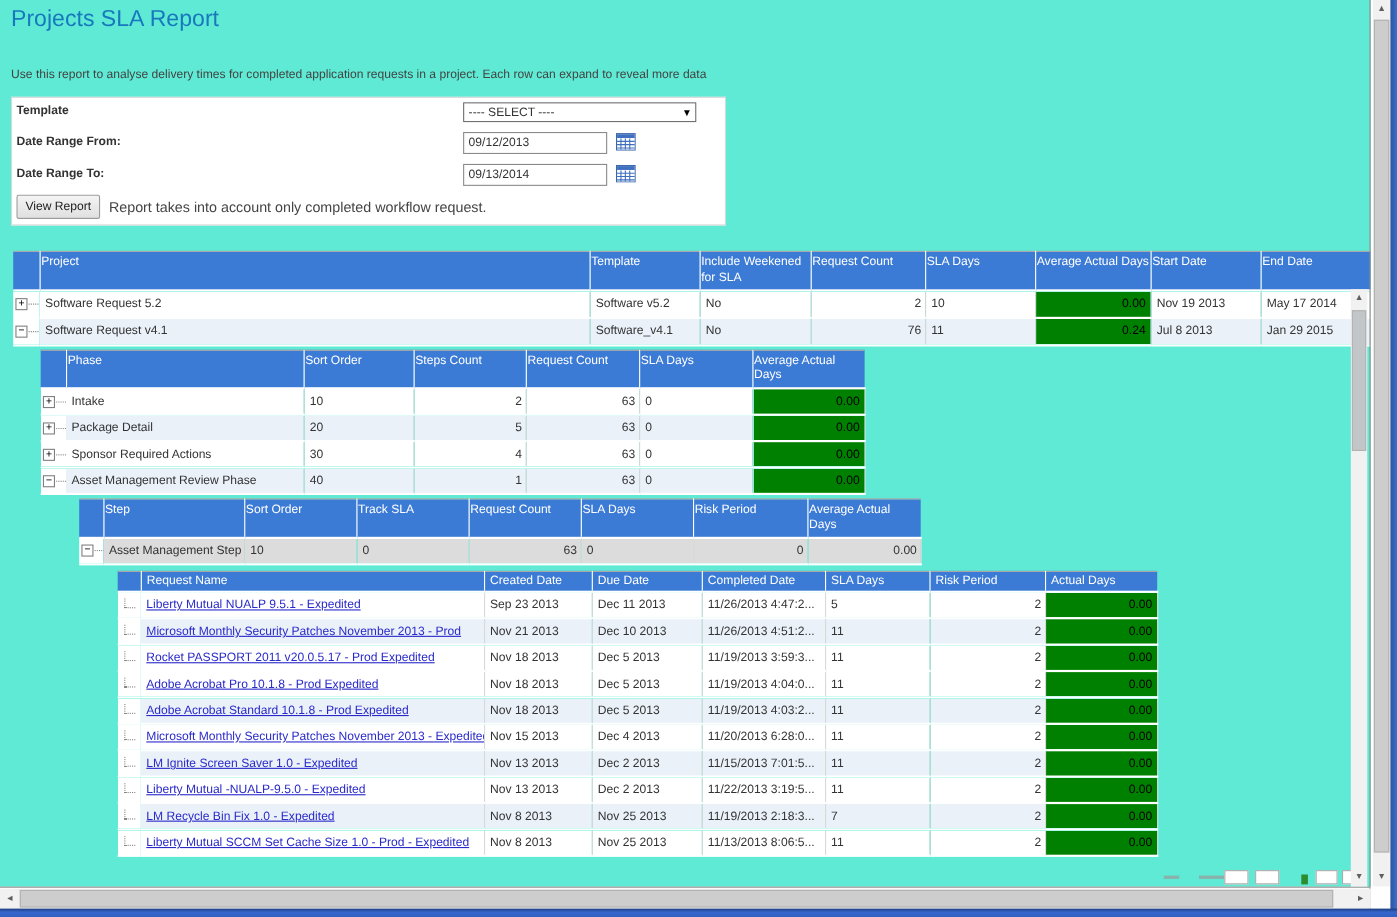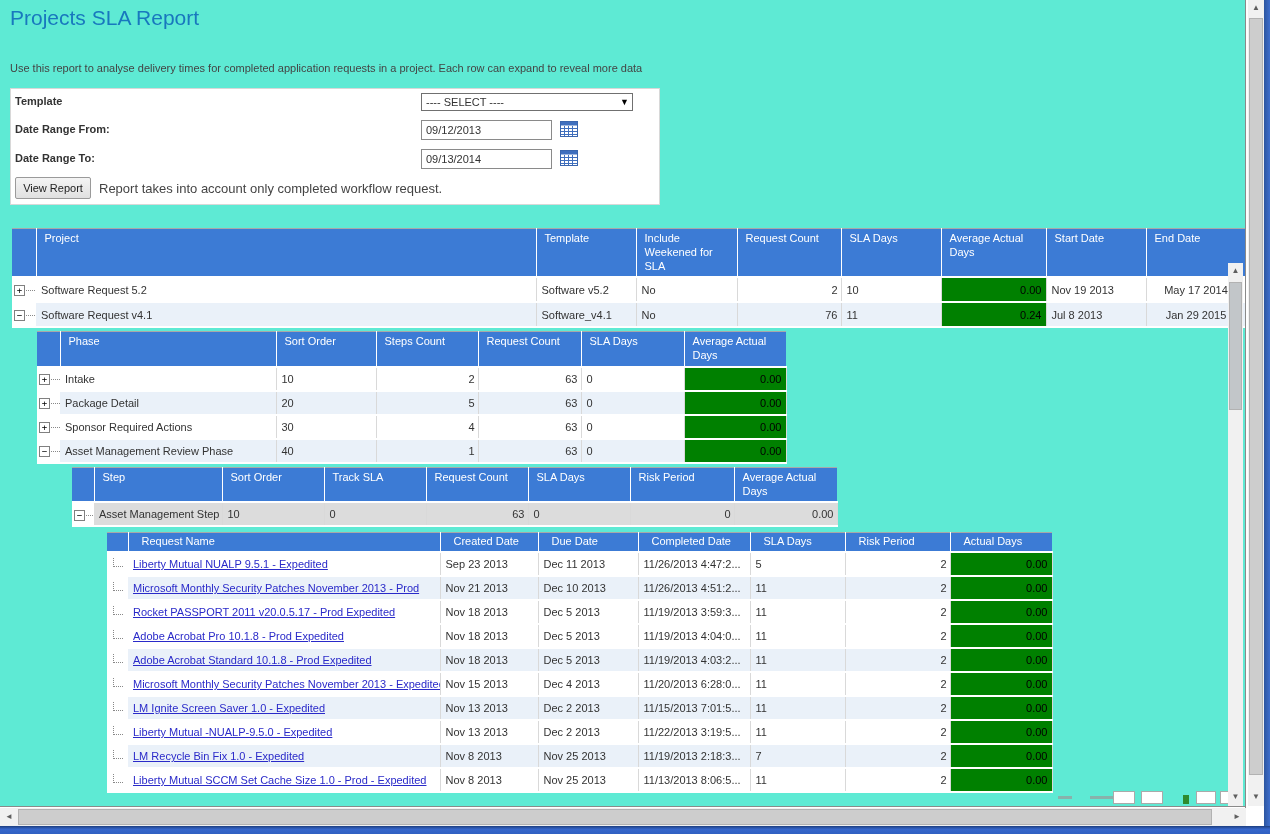--- a/index.html
+++ b/index.html
@@ -17,34 +17,34 @@
   .select { position:absolute; left:410px; top:4px; width:212px; height:18px; border:1px solid #707070; background:#fff; font-size:11px; color:#333; padding:2px 0 0 4px; cursor:default; }
   .sel-arrow { position:absolute; right:3px; top:3px; font-size:9px; color:#000; }
   .f-input { position:absolute; left:410px; width:131px; height:20px; border:1px solid #8a8a8a; font-size:11px; color:#333; padding:0 4px; font-family:"Liberation Sans","DejaVu Sans",sans-serif; }
   .cal-btn { position:absolute; left:548px; width:20px; height:18px; border:none; background:transparent; cursor:pointer; padding:0; }
   .view-btn { position:absolute; left:4px; top:88px; width:76px; height:22px; font-size:11px; color:#222; background:linear-gradient(#f4f4f4,#e0e0e0); border:1px solid #9a9a9a; border-radius:2px; font-family:"Liberation Sans","DejaVu Sans",sans-serif; }
   .note { position:absolute; left:88px; top:92px; font-size:13px; color:#444; }
 
   
   .tables { position:absolute; left:12px; top:228px; width:1234px; }
   table.grid { border-collapse:collapse; table-layout:fixed; font-size:11px; color:#333; }
-  .grid th { background:#3c7bd5; color:#fff; font-weight:normal; text-align:left; vertical-align:top; padding:3px 8px; border-right:1px solid #fff; border-top:1px solid #a8a8a8; border-bottom:2px solid #fff; line-height:1.25; }
+  .grid th { background:#3c7bd5; color:#fff; font-weight:normal; text-align:left; vertical-align:top; padding:3px 1px; border-right:1px solid #fff; border-top:1px solid #a8a8a8; border-bottom:2px solid #fff; line-height:1.25; }
   .grid th:last-child { border-right:none; }
   .grid td { height:24px; padding:0 5px; border-right:1px solid #d9d9d9; border-bottom:2px solid #fff; background:#fff; white-space:nowrap; overflow:hidden; }
-  .grid td:last-child { border-right:1px solid #d9d9d9;text-align:center; }
+  .grid td:last-child { border-right:1px solid #d9d9d9; }
   .grid tr.alt td { background:#eaf1f9; }
   .grid td.tree-cell, .grid tr.alt td.tree-cell { background:#fff; border-right:none; padding:0 0 0 2px; }
   .grid td.c-num { text-align:right; padding-right:3px; }
   .grid td.c-green, .grid tr.alt td.c-green { background:#008000; color:#000; text-align:right; padding-right:4px; }
   .projects th { height:31px; }
   .projects td { height:25px; }
   .phases th, .steps th { height:32px; }
   .steps tbody td { background:#dcdcdc; }
   .steps tbody td.tree-cell { background:#fff; }
-  .requests th { height:19px; padding:2px 13px; white-space:nowrap; }
+  .requests th { height:19px; padding:2px 5px; white-space:nowrap; }
   .phases { margin-left:25px; margin-top:3px; }
   .steps { margin-left:60px; margin-top:3px; }
   .requests { margin-left:95px; margin-top:5px; }
   .pmbox { display:inline-block; width:11px; height:11px; border:1px solid #808080; background:#fff; text-align:center; line-height:9px; font-size:9px; color:#000; vertical-align:middle; font-family:"DejaVu Sans Mono",monospace; }
   .dots { display:inline-block; width:9px; height:4px; border-bottom:1px dotted #888; vertical-align:middle; margin:0 0 3px 1px; }
   .ldots { display:inline-block; width:10px; height:9px; border-left:1px dotted #888; border-bottom:1px dotted #888; vertical-align:middle; margin:0 0 4px 4px; }
   a.rlink { color:#2a2ac9; text-decoration:underline; cursor:pointer; }
 
   
   .frame-v { position:absolute; left:1245px; top:0; width:1px; height:826px; background:#8a8a8a; }

